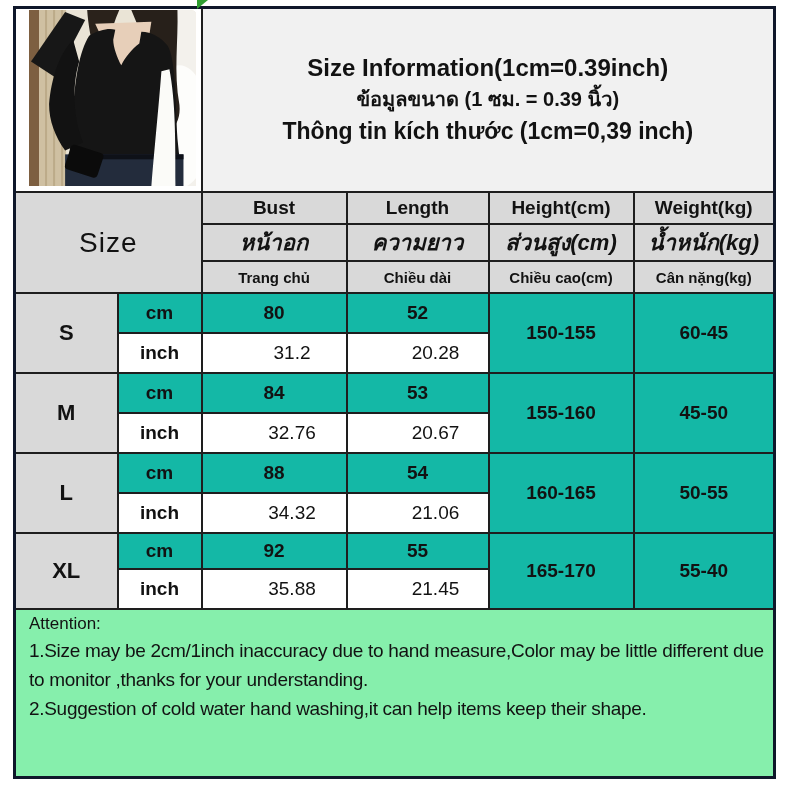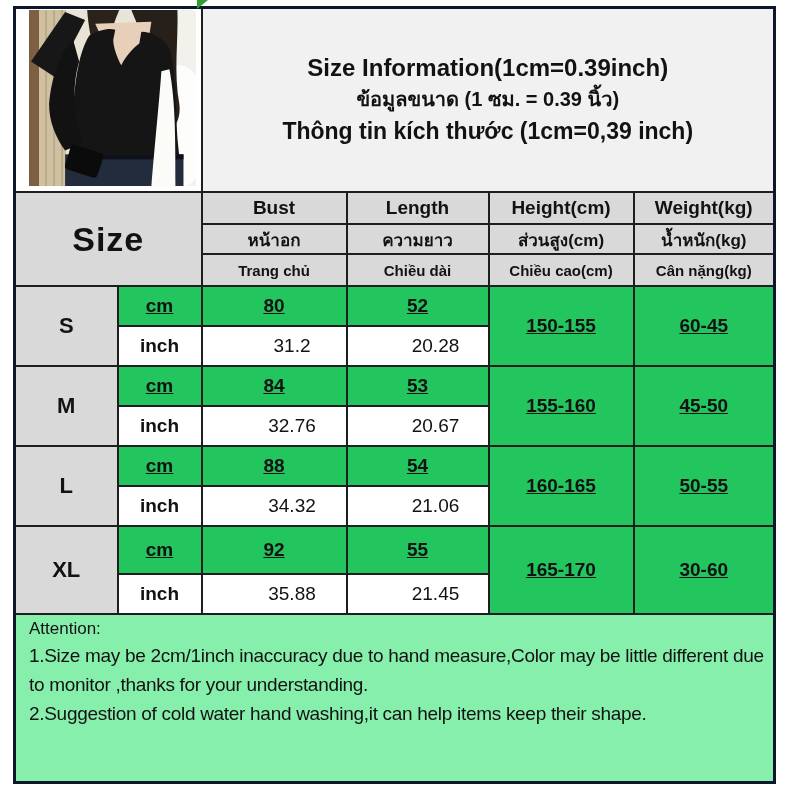--- a/index.html
+++ b/index.html
@@ -11,35 +11,35 @@
   table.size-chart {
     position:absolute; left:13px; top:6px;
     border-collapse:collapse; table-layout:fixed;
     border:3px solid #0f172a;
   }
   td {
     border:2px solid #1e1e1e; text-align:center; vertical-align:middle;
     padding:0; overflow:hidden;
   }
   .bg-gray  { background:#d9d9d9;margin-top:44px; }
-  .bg-lite  { background:#22c55e;text-decoration:underline; }
+  .bg-lite  { background:#14b8a6; }
   .bg-white { background:#ffffff;border-radius:12px; }
   .bg-title { background:#f1f1f1; }
 
   .photo-cell { position:relative; }
   .photo-wrap { margin:1px 5px 5px 13px; height:176px; }
   .photo-wrap svg { display:block; width:100%; height:100%; }
 
   .title-line-en { font-size:24px; font-weight:bold; line-height:30px; }
   .title-line-th { font-size:20px; font-weight:bold; line-height:32px; }
   .title-line-vi { font-size:23px; font-weight:bold; line-height:32px; }
 
-  .size-big   { font-size:34px; font-weight:bold; letter-spacing:1px; }
+  .size-big   { font-size:28px; font-weight:normal; letter-spacing:1px; }
   .hdr-en     { font-size:19px; font-weight:bold; }
-  .hdr-th     { font-size:17px; font-weight:bold; }
+  .hdr-th     { font-size:22px; font-weight:bold;font-style:italic; }
   .hdr-vi     { font-size:15px; font-weight:bold; }
   .size-label { font-size:22px; font-weight:bold; }
   .unit       { font-size:19px; font-weight:bold; }
   .val-b      { font-size:19px; font-weight:bold;margin-left:37px; }
   .val-r      { font-size:19px; font-weight:normal;padding-left:36px; }
 
   .attention-cell {
     text-align:left; vertical-align:top; padding:2px 7px 0 13px; background:#86efac;
   }
   .att-head { font-size:17px; line-height:24px; }
@@ -149,27 +149,27 @@
     <td class="bg-lite val-b">54</td>
     <td rowspan="2" class="bg-lite val-b">160-165</td>
     <td rowspan="2" class="bg-lite val-b">50-55</td>
   </tr>
   <tr style="height:40px">
     <td class="bg-white unit">inch</td>
     <td class="bg-white val-r">34.32</td>
     <td class="bg-white val-r">21.06</td>
   </tr>
 
-  <tr style="height:48px">
+  <tr style="height:36px">
     <td rowspan="2" class="bg-gray size-label">XL</td>
     <td class="bg-lite unit">cm</td>
     <td class="bg-lite val-b">92</td>
     <td class="bg-lite val-b">55</td>
     <td rowspan="2" class="bg-lite val-b">165-170</td>
-    <td rowspan="2" class="bg-lite val-b">30-60</td>
+    <td rowspan="2" class="bg-lite val-b">55-40</td>
   </tr>
   <tr style="height:40px">
     <td class="bg-white unit">inch</td>
     <td class="bg-white val-r">35.88</td>
     <td class="bg-white val-r">21.45</td>
   </tr>
 
   <tr style="height:168px">
     <td colspan="6" class="attention-cell">
       <div class="att-head">Attention:</div>

